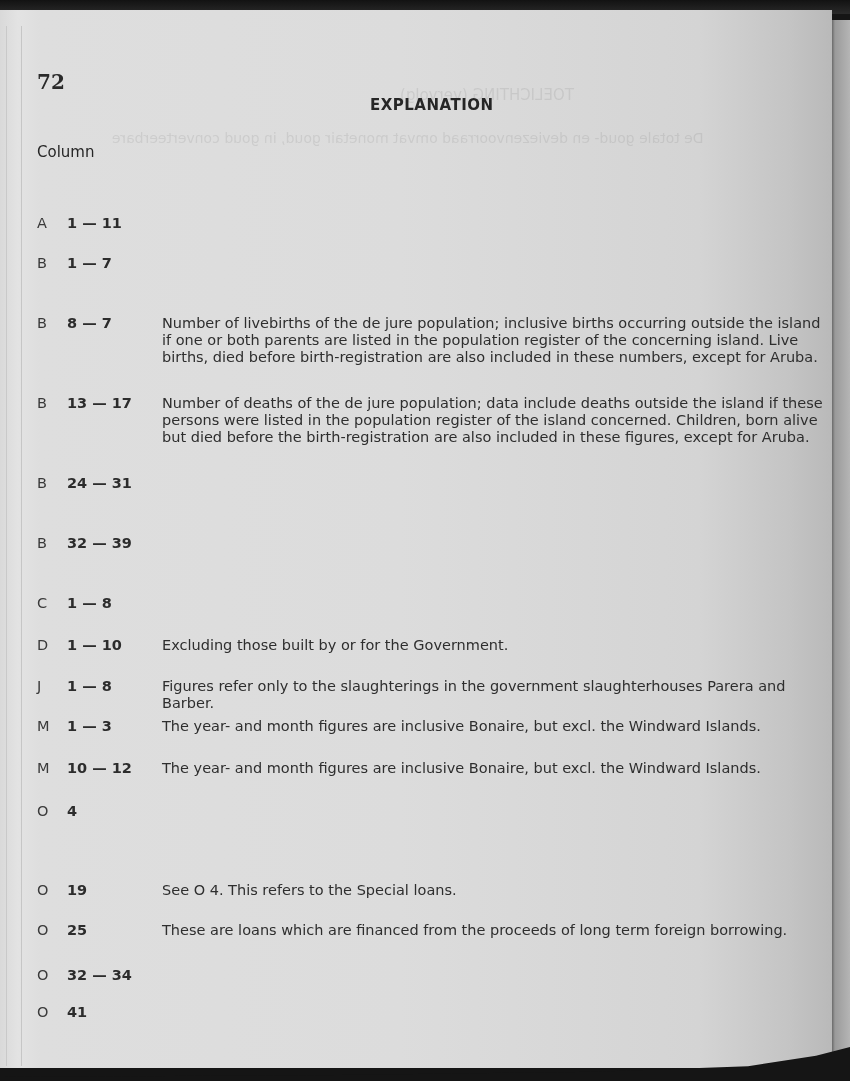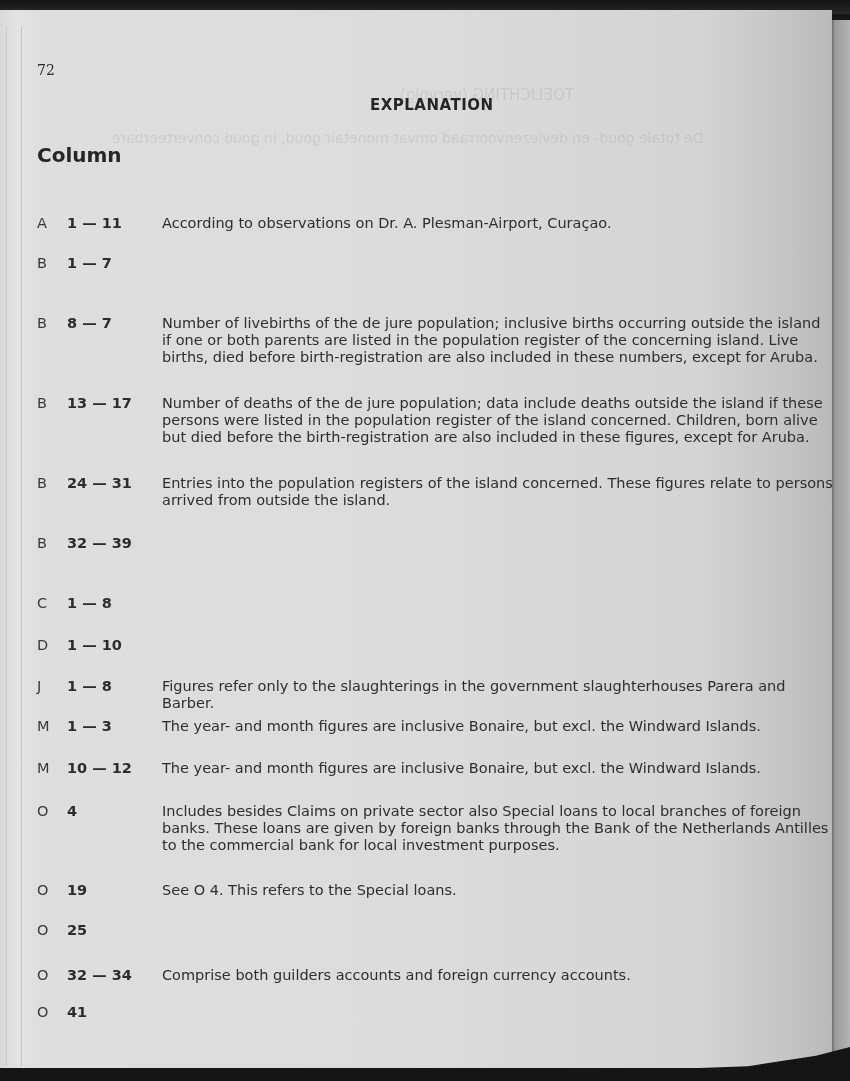--- a/index.html
+++ b/index.html
@@ -27,31 +27,31 @@
     }
     .next-page-edge {
       position: absolute; left: 832px; top: 20px; width: 18px; height: 1040px;
       background: linear-gradient(90deg, #6a6a6a 0, #9a9a9a 3px, #b5b5b5 100%);
     }
     .top-shadow {
       position: absolute; left: 0; top: 0; width: 850px; height: 14px;
       background: linear-gradient(180deg, #121212, #2a2a2a);
     }
     .page-number {
-      position: absolute; left: 37px; top: 52px;
-      font-family: "DejaVu Serif", serif; font-weight: normal;
-      font-size: 14px; color: #2a2a2a;
+      position: absolute; left: 37px; top: 60px;
+      font-family: "DejaVu Serif", serif; font-weight: bold;
+      font-size: 20px; color: #2a2a2a;
     }
     .title {
       position: absolute; left: 370px; top: 86px;
       font-size: 15px; letter-spacing: 0.5px; color: #262626; font-weight: bold;
     }
     .col-heading {
       position: absolute; left: 37px; top: 133px;
-      font-size: 20px; font-weight: bold; color: #262626;
+      font-size: 15px; font-weight: normal; color: #262626;
     }
     .ghost {
       position: absolute; color: rgba(60,60,60,0.10);
       font-size: 15px; transform: scaleX(-1); white-space: nowrap;
     }
     .entry {
       position: absolute; left: 37px; width: 800px;
       font-size: 14.5px; line-height: 17px; color: #2e2e2e;
       display: flex;
     }
@@ -75,21 +75,20 @@
 
   <div class="page-number">72</div>
   <div class="title">EXPLANATION</div>
   <div class="col-heading">Column</div>
 
   <div class="entry" style="top:205px;">
     <div class="ref">
       <span class="letter">A</span>
       <span class="range">1 — 11</span>
     </div>
-    <div class="text">According to observations on Dr. A. Plesman-Airport, Curaçao.</div>
   </div>
 
   <div class="entry" style="top:245px;">
     <div class="ref">
       <span class="letter">B</span>
       <span class="range">1 — 7</span>
     </div>
   </div>
 
   <div class="entry" style="top:305px;">
@@ -110,22 +109,20 @@
     <div class="text">Number of deaths of the de jure population; data include deaths outside the island if these
 persons were listed in the population register of  the  island  concerned. Children, born alive
 but died before the birth-registration are also included in these figures, except for Aruba.</div>
   </div>
 
   <div class="entry" style="top:465px;">
     <div class="ref">
       <span class="letter">B</span>
       <span class="range">24 — 31</span>
     </div>
-    <div class="text">Entries into the population registers of the island concerned. These figures relate to persons
-arrived from outside the island.</div>
   </div>
 
   <div class="entry" style="top:525px;">
     <div class="ref">
       <span class="letter">B</span>
       <span class="range">32 — 39</span>
     </div>
   </div>
 
   <div class="entry" style="top:585px;">
@@ -133,20 +130,21 @@
       <span class="letter">C</span>
       <span class="range">1 — 8</span>
     </div>
   </div>
 
   <div class="entry" style="top:627px;">
     <div class="ref">
       <span class="letter">D</span>
       <span class="range">1 — 10</span>
     </div>
+    <div class="text">Excluding those built by or for the Government.</div>
   </div>
 
   <div class="entry" style="top:668px;">
     <div class="ref">
       <span class="letter">J</span>
       <span class="range">1 — 8</span>
     </div>
     <div class="text">Figures refer only to the slaughterings in the government slaughterhouses Parera and Barber.</div>
   </div>
 
@@ -164,46 +162,43 @@
       <span class="range">10 — 12</span>
     </div>
     <div class="text">The year- and month figures are inclusive Bonaire, but excl. the Windward Islands.</div>
   </div>
 
   <div class="entry" style="top:793px;">
     <div class="ref">
       <span class="letter">O</span>
       <span class="range">4</span>
     </div>
-    <div class="text">Includes besides Claims on private sector also Special loans to local branches of foreign
-banks. These loans are given by foreign banks through the Bank of the Netherlands Antilles
-to the commercial bank for local investment purposes.</div>
   </div>
 
   <div class="entry" style="top:872px;">
     <div class="ref">
       <span class="letter">O</span>
       <span class="range">19</span>
     </div>
     <div class="text">See O 4. This refers to the Special loans.</div>
   </div>
 
   <div class="entry" style="top:912px;">
     <div class="ref">
       <span class="letter">O</span>
       <span class="range">25</span>
     </div>
+    <div class="text">These are loans which are financed from the proceeds of long term foreign borrowing.</div>
   </div>
 
   <div class="entry" style="top:957px;">
     <div class="ref">
       <span class="letter">O</span>
       <span class="range">32 — 34</span>
     </div>
-    <div class="text">Comprise both guilders accounts and foreign currency accounts.</div>
   </div>
 
   <div class="entry" style="top:994px;">
     <div class="ref">
       <span class="letter">O</span>
       <span class="range">41</span>
     </div>
   </div>
 </div>
 

